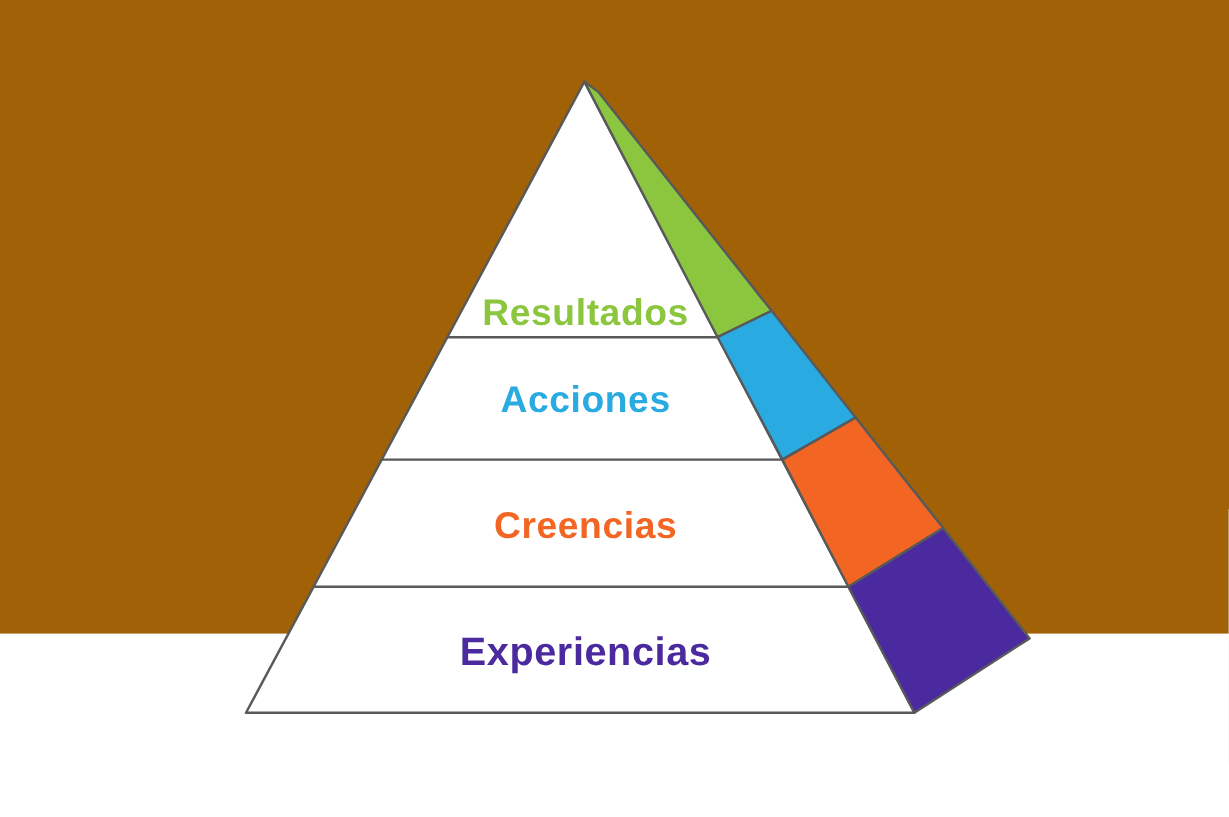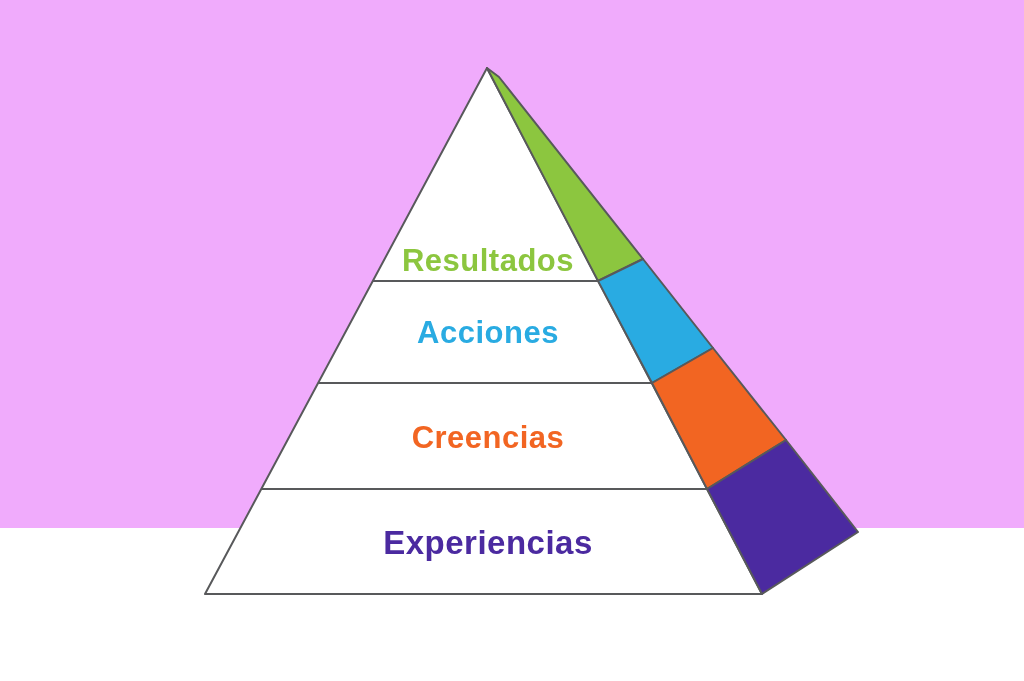--- a/index.html
+++ b/index.html
@@ -8,21 +8,21 @@
     background: #ffffff;
     width: 1024px;
     height: 681px;
     overflow: hidden;
     font-family: "Liberation Sans", sans-serif;
   }
   .stage {
     position: relative;
     width: 1024px;
     height: 528px;
-    background: #f0abfc;
+    background: #a16207;
   }
   svg {
     display: block;
   }
   .shape {
     stroke-width: 2;
     stroke-linejoin: round;
   }
   .divider {
     stroke-width: 2;

